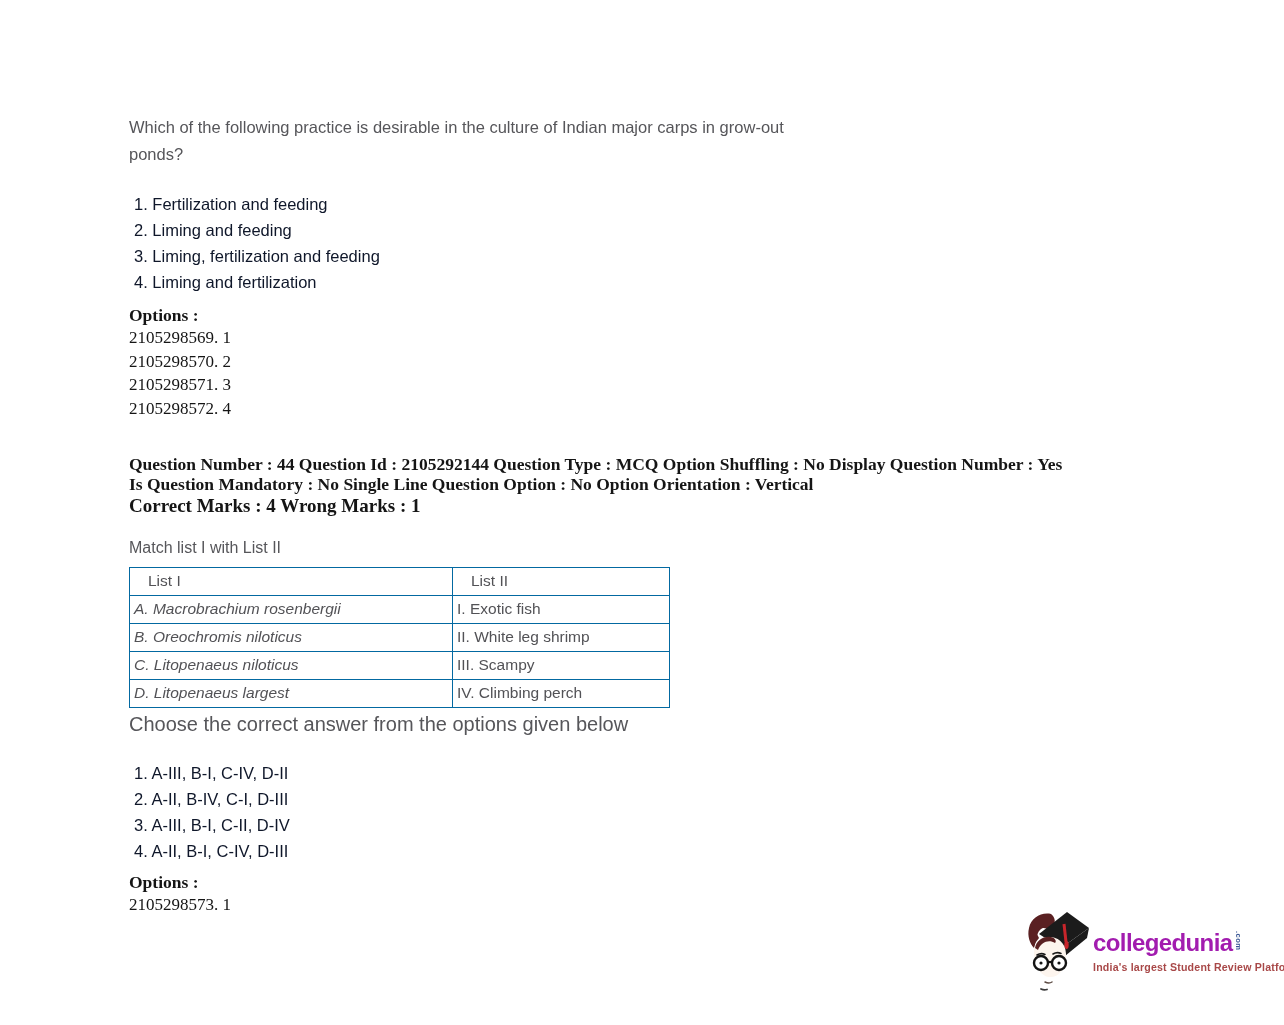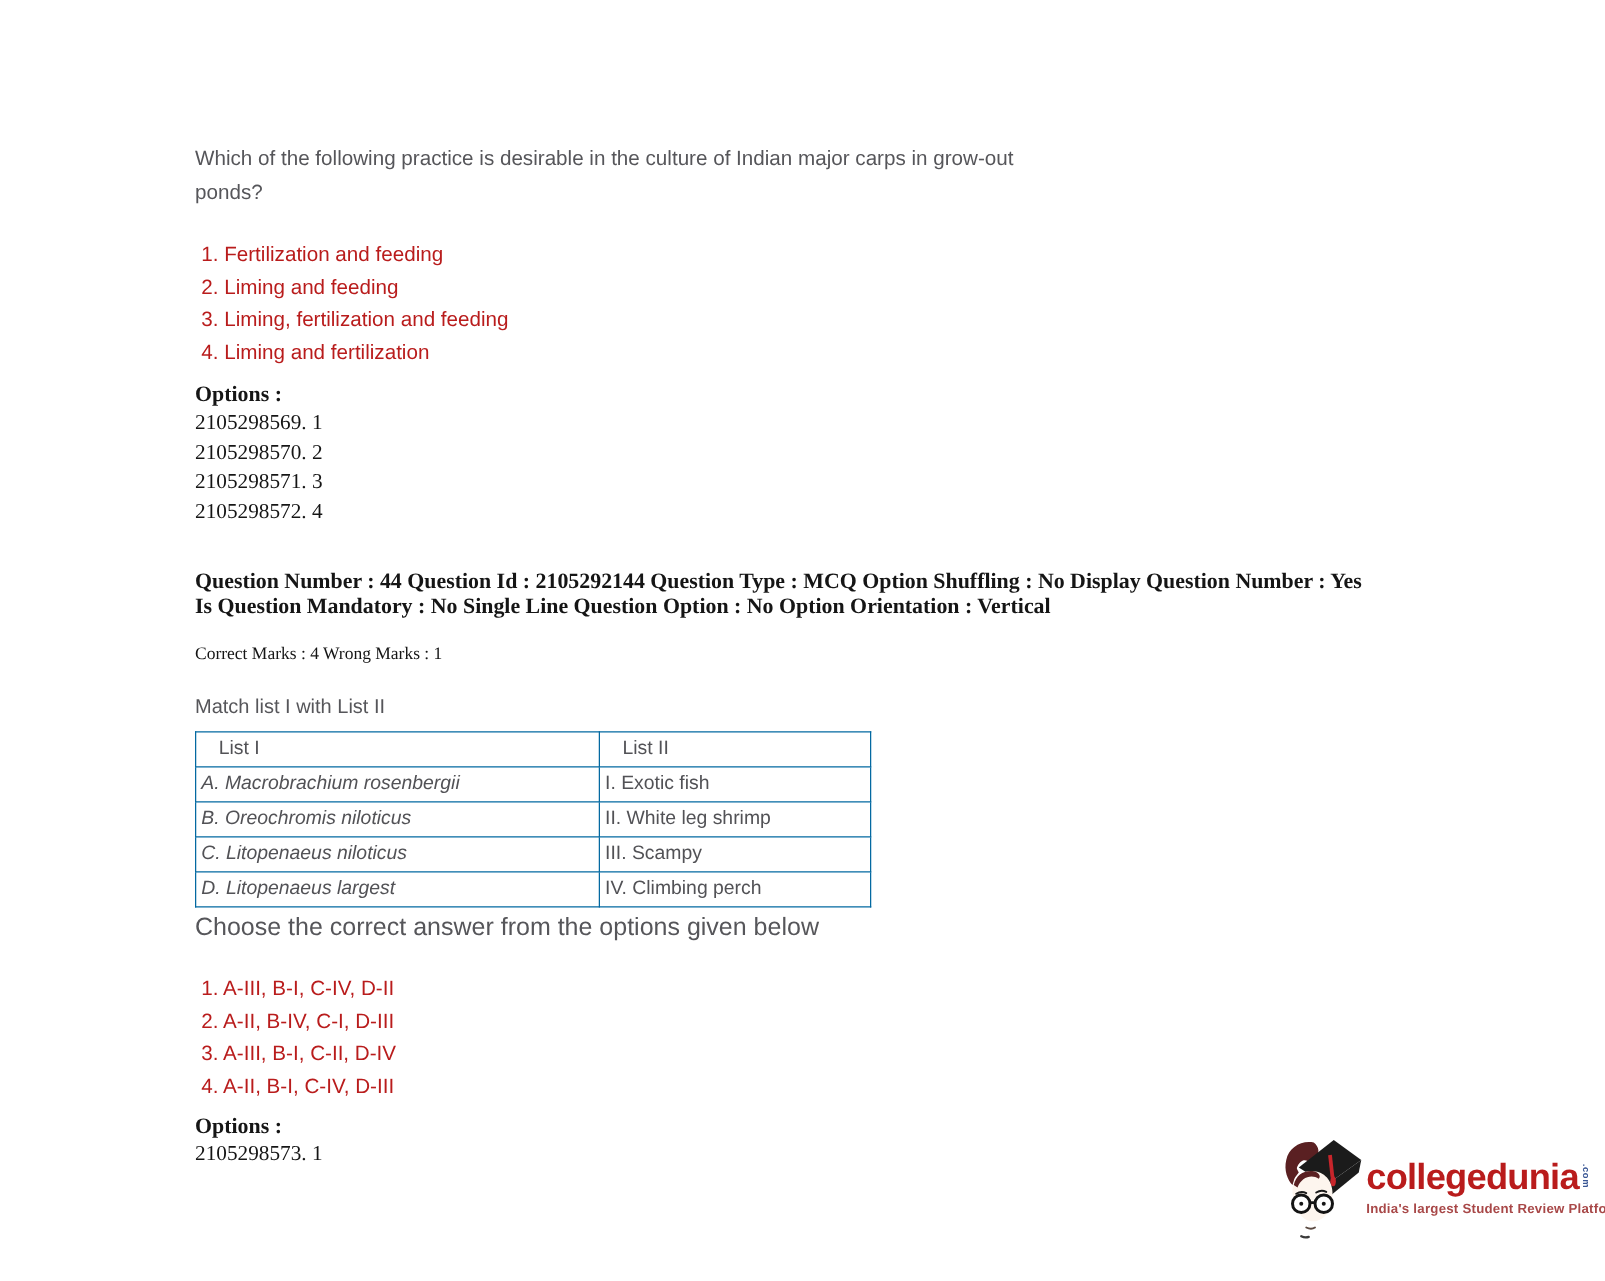--- a/index.html
+++ b/index.html
@@ -6,33 +6,33 @@
   html, body { margin: 0; padding: 0; }
   body {
     width: 1284px; height: 1025px;
     background: #ffffff;
     position: relative;
     overflow: hidden;
     font-family: "Liberation Sans", sans-serif;
   }
   .content {
     position: absolute;
-    left: 156px; top: 114px;
+    left: 129px; top: 114px;
     width: 960px;
   }
   
   .sans-text {
     color: #56565a;
     font-size: 16.5px;
     line-height: 27px;
   }
   .q-text { max-width: 712px; }
   .choice-list { margin-top: 23px; }
   .choice {
-    color: #b91c1c;
+    color: #0f172a;
     font-size: 16.5px;
     line-height: 26px;
     padding-left: 5px;
   }
   
   .serif { font-family: "Liberation Serif", serif; color: #151515; }
   .options-label {
     font-weight: bold;
     font-size: 17.5px;
     margin-top: 9px;
@@ -43,23 +43,23 @@
     line-height: 23.6px;
   }
   .q-meta {
     margin-top: 35px;
     font-weight: bold;
     font-size: 17.5px;
     line-height: 19.5px;
     max-width: 948px;
   }
   .marks-line {
-    margin-top: 20px;
-    font-weight: normal;
-    font-size: 14px;
+    margin-top: 2px;
+    font-weight: bold;
+    font-size: 19px;
     line-height: 19.5px;
   }
   .match-line {
     margin-top: 19px;
     font-size: 16px;
     line-height: 26px;
   }
   
   table.match-table {
     border-collapse: collapse;
@@ -94,23 +94,23 @@
     position: absolute;
     left: 1021px; top: 908px;
     display: flex;
     align-items: flex-start;
   }
   .mascot { width: 72px; height: 84px; flex: 0 0 auto; }
   .brand-wrap { margin-left: 0px; margin-top: 20px; }
   .brand-row { display: flex; align-items: flex-start; }
   .brand-name {
     font-family: "Liberation Sans", sans-serif;
-    font-size: 29px;
-    font-weight: bold;
-    color: #b91c1c;
+    font-size: 24px;
+    font-weight: bold;
+    color: #a21caf;
     letter-spacing: -0.6px;
     line-height: 29px;
     white-space: nowrap;
   }
   .brand-suffix {
     writing-mode: vertical-rl;
     font-size: 7.5px;
     font-weight: bold;
     color: #3a5795;
     letter-spacing: 0.5px;

